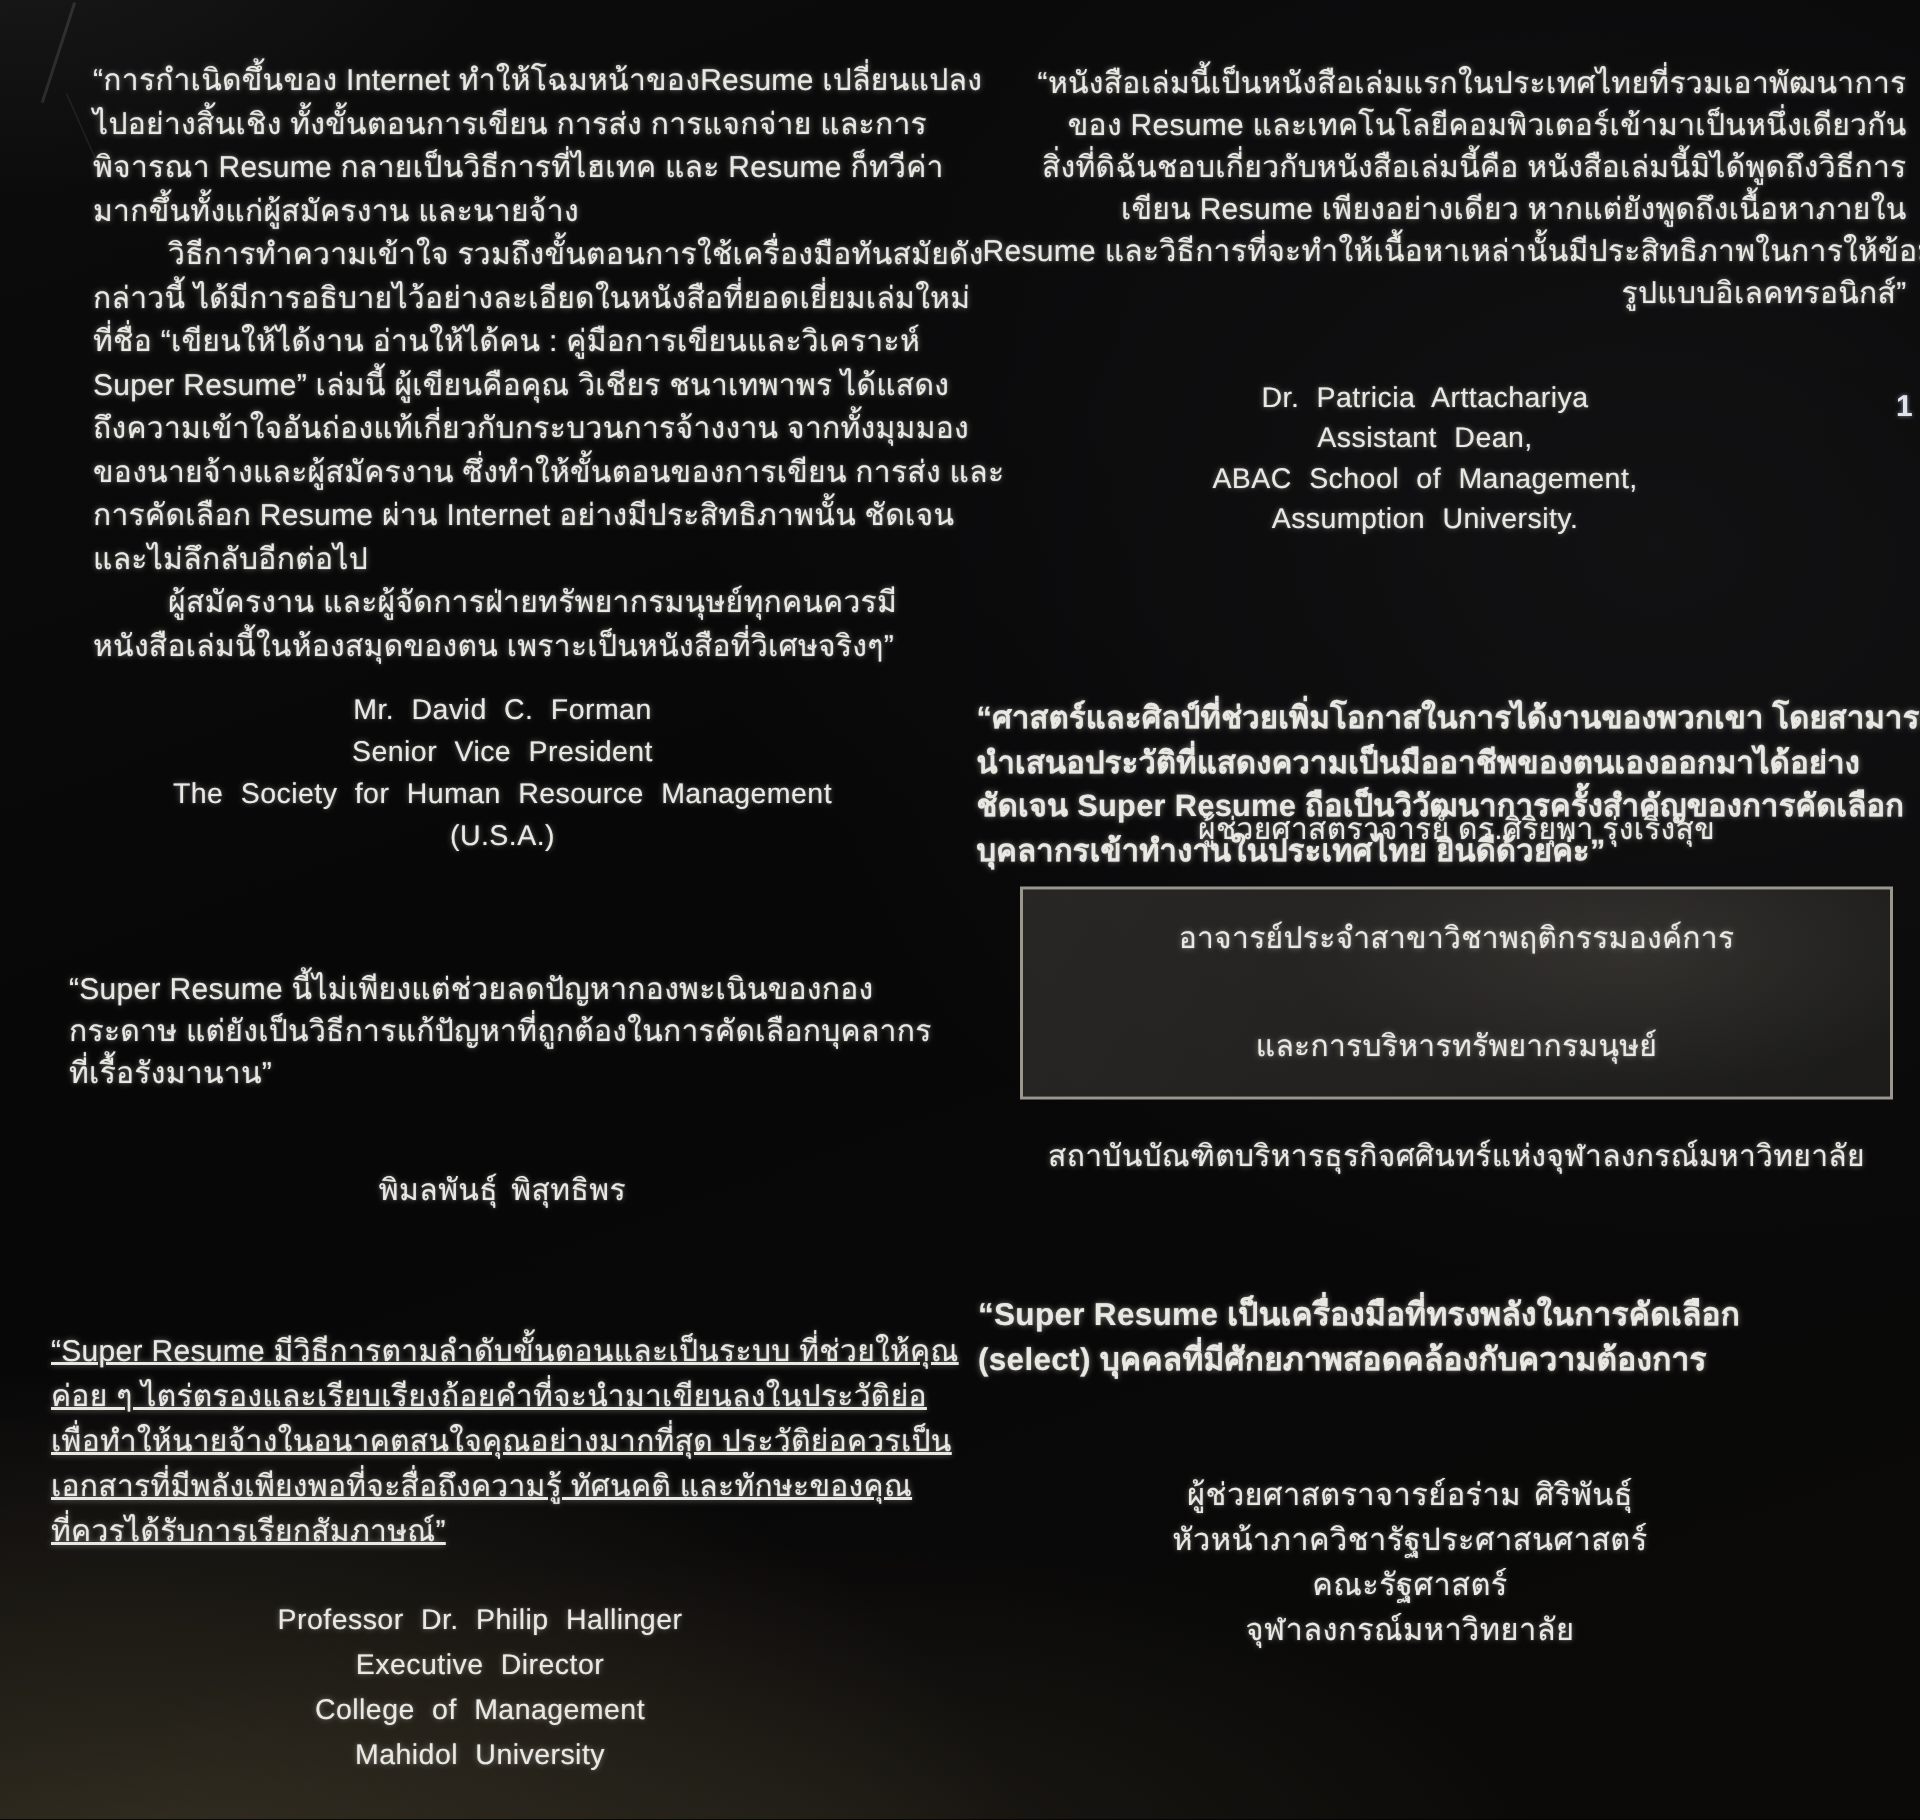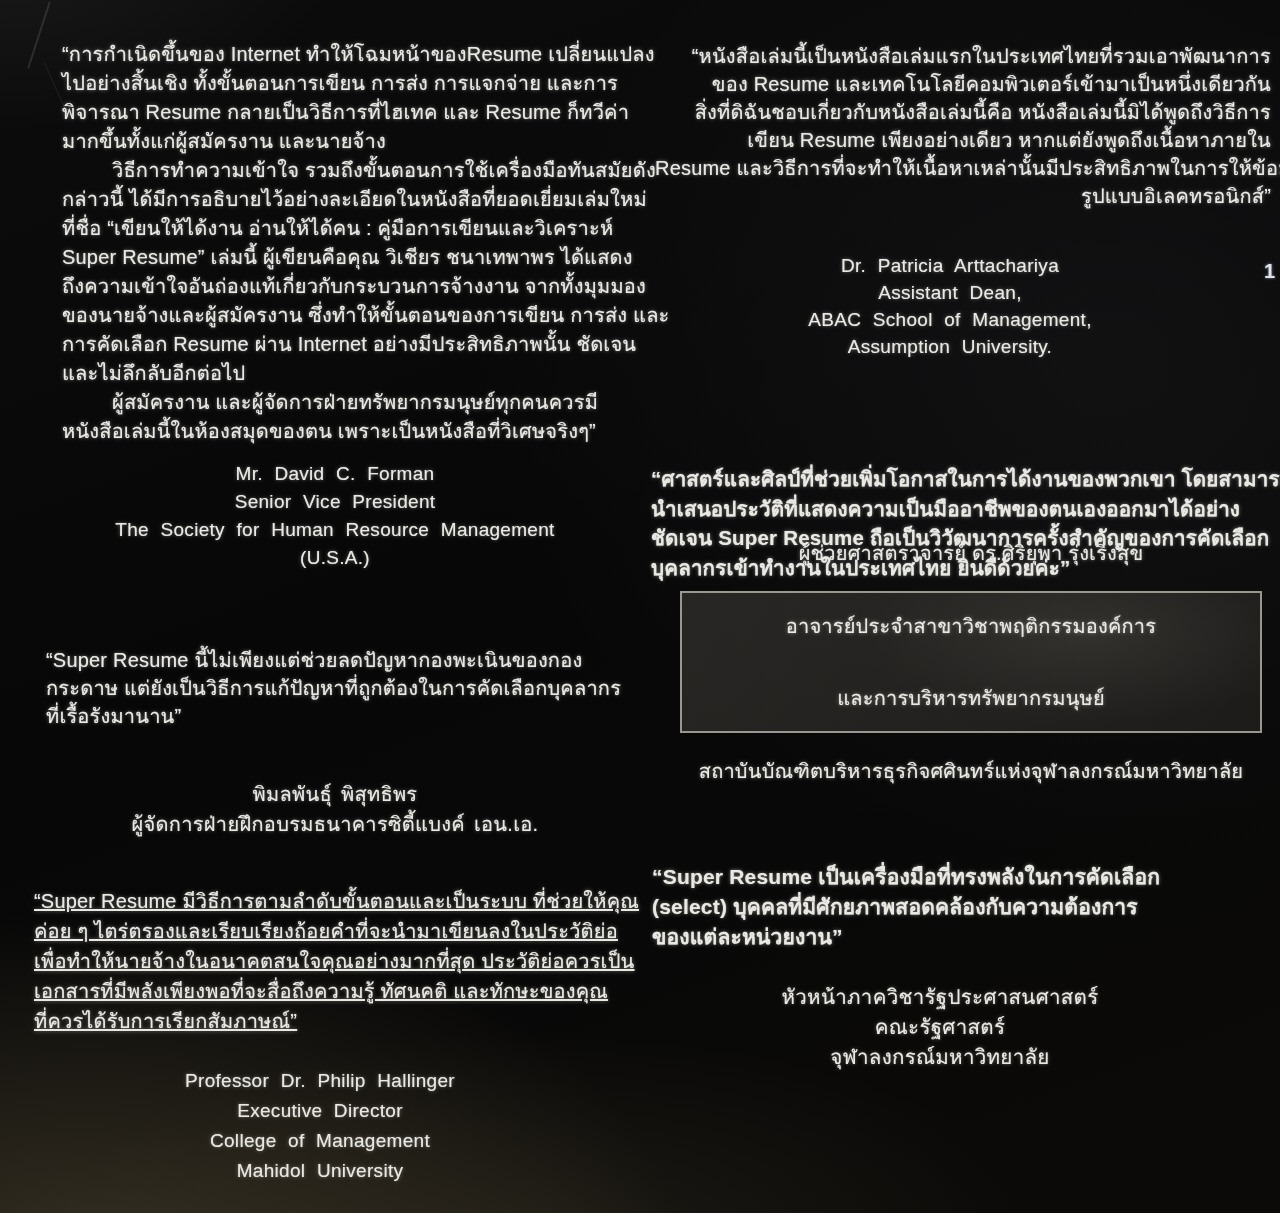--- a/index.html
+++ b/index.html
@@ -105,21 +105,20 @@
   </div>
 
   <div class="quote q-l2">
     <span class="ln">“Super Resume นี้ไม่เพียงแต่ช่วยลดปัญหากองพะเนินของกอง</span>
     <span class="ln">กระดาษ แต่ยังเป็นวิธีการแก้ปัญหาที่ถูกต้องในการคัดเลือกบุคลากร</span>
     <span class="ln">ที่เรื้อรังมานาน”</span>
   </div>
 
   <div class="attr thai-attr a-l2">
     <span class="ln">พิมลพันธุ์ พิสุทธิพร</span>
-    <span class="ln">ผู้จัดการฝ่ายฝึกอบรมธนาคารซิตี้แบงค์ เอน.เอ.</span>
   </div>
 
   <div class="quote q-l3">
     <span class="ln">“Super Resume มีวิธีการตามลำดับขั้นตอนและเป็นระบบ ที่ช่วยให้คุณ</span>
     <span class="ln">ค่อย ๆ ไตร่ตรองและเรียบเรียงถ้อยคำที่จะนำมาเขียนลงในประวัติย่อ</span>
     <span class="ln">เพื่อทำให้นายจ้างในอนาคตสนใจคุณอย่างมากที่สุด ประวัติย่อควรเป็น</span>
     <span class="ln">เอกสารที่มีพลังเพียงพอที่จะสื่อถึงความรู้ ทัศนคติ และทักษะของคุณ</span>
     <span class="ln">ที่ควรได้รับการเรียกสัมภาษณ์”</span>
   </div>
 
@@ -156,24 +155,24 @@
   <div class="attr-box">
     <span class="ln">ผู้ช่วยศาสตราจารย์ ดร.ศิริยุพา รุ่งเริงสุข</span>
     <span class="ln">อาจารย์ประจำสาขาวิชาพฤติกรรมองค์การ</span>
     <span class="ln">และการบริหารทรัพยากรมนุษย์</span>
     <span class="ln">สถาบันบัณฑิตบริหารธุรกิจศศินทร์แห่งจุฬาลงกรณ์มหาวิทยาลัย</span>
   </div>
 
   <div class="quote q-r3 bold">
     <span class="ln">“Super Resume เป็นเครื่องมือที่ทรงพลังในการคัดเลือก</span>
     <span class="ln">(select)   บุคคลที่มีศักยภาพสอดคล้องกับความต้องการ</span>
-    <span class="ln">ของแต่ละหน่วยงาน”</span>
   </div>
 
   <div class="attr thai-attr a-r2">
+    <span class="ln">ผู้ช่วยศาสตราจารย์อร่าม  ศิริพันธุ์</span>
     <span class="ln">หัวหน้าภาควิชารัฐประศาสนศาสตร์</span>
     <span class="ln">คณะรัฐศาสตร์</span>
     <span class="ln">จุฬาลงกรณ์มหาวิทยาลัย</span>
   </div>
 
   <span class="edge-digit">1</span>
 
 </div>
 
 </body></html>

